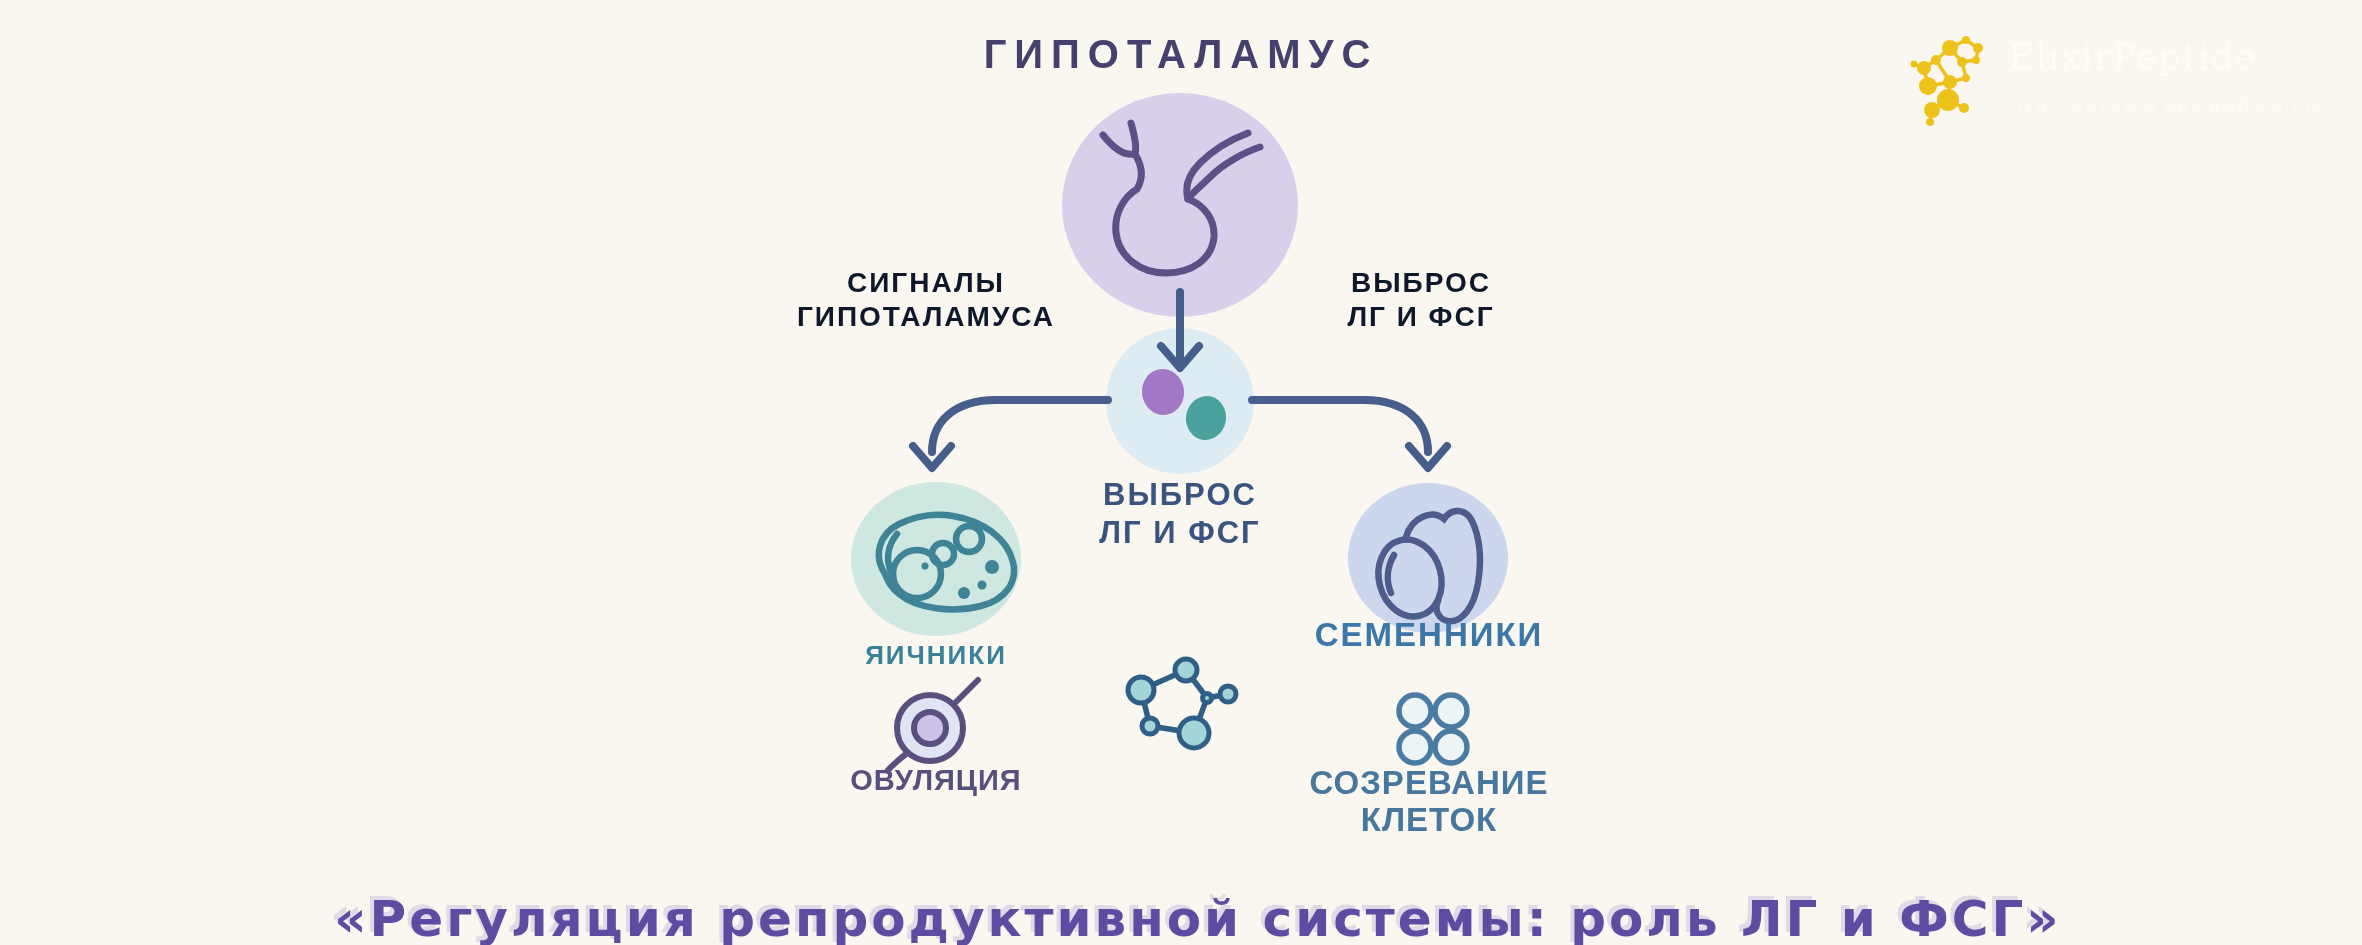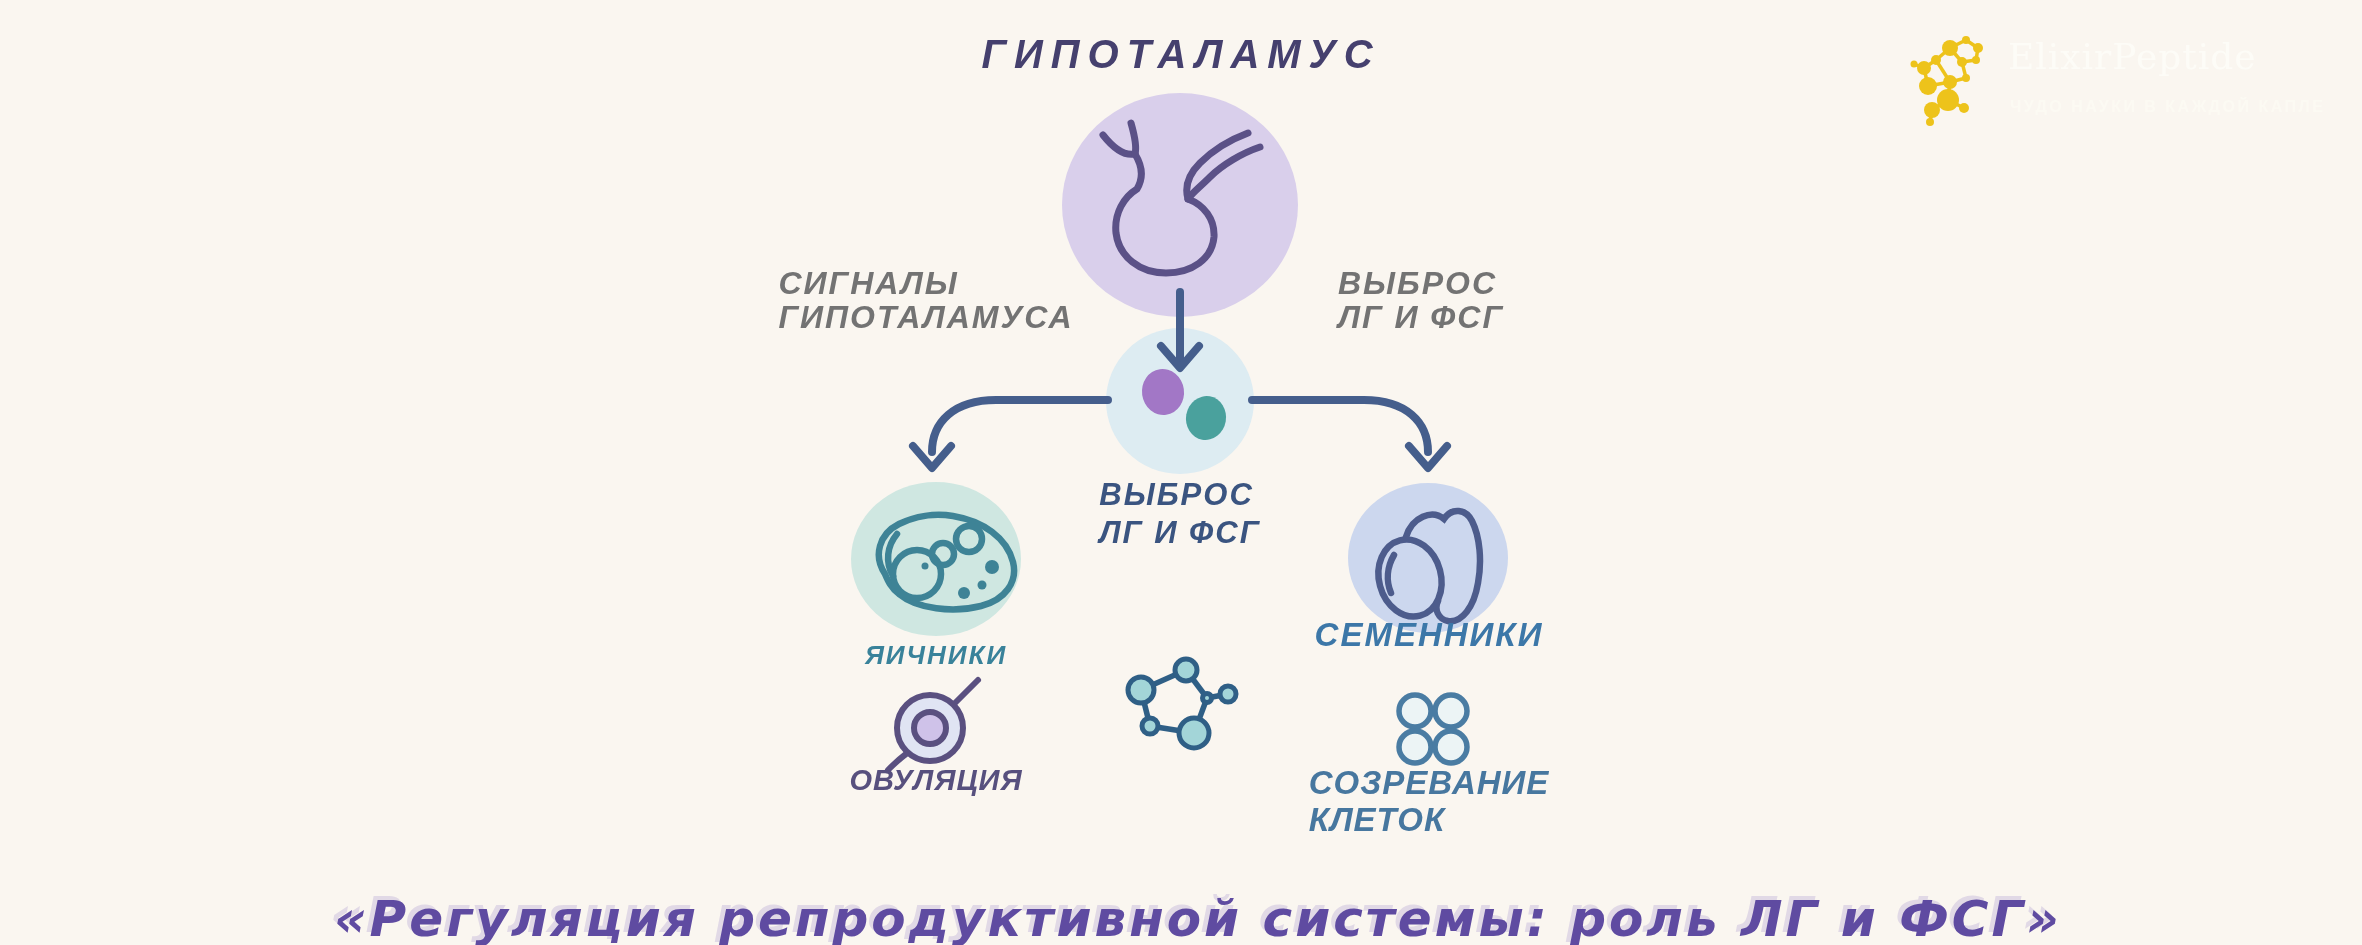--- a/index.html
+++ b/index.html
@@ -4,21 +4,21 @@
 <style>
   html,body{margin:0;padding:0;}
   .canvas{
     position:relative;
     width:2362px;height:945px;
     background:#faf6f0;
     overflow:hidden;
     font-family:"Liberation Sans",sans-serif;
   }
   .abs{position:absolute;}
-  .ctr{transform:translateX(-50%);text-align:left;font-style:italic;}
+  .ctr{transform:translateX(-50%);text-align:center;}
 
   
   .top-title{
     left:1181px;top:32px;
     font-size:40px;font-weight:bold;letter-spacing:8px;
     color:#45406e;white-space:nowrap;
   }
 
   
   .node{border-radius:50%;}
@@ -27,21 +27,21 @@
   .node-ovaries    {left:851px; top:482px;width:170px;height:154px;background:#cfe7e1;}
   .node-testes     {left:1348px;top:483px;width:160px;height:150px;background:#ccd7ee;}
   .node svg{position:absolute;left:0;top:0;}
 
   .dot{position:absolute;border-radius:50%;}
   .dot-lh {left:36px;top:41px;width:42px;height:46px;background:#a277c6;transform:rotate(-8deg);}
   .dot-fsh{left:80px;top:68px;width:40px;height:44px;background:#4aa19d;transform:rotate(10deg);}
 
   
   .lbl{font-weight:bold;white-space:nowrap;}
-  .lbl-signal{font-size:32px;line-height:34px;letter-spacing:2px;color:#737373;}
+  .lbl-signal{font-size:28px;line-height:34px;letter-spacing:2px;color:#0f172a;}
   .lbl-left  {left:926px; top:266px;}
   .lbl-right {left:1421px;top:266px;}
   .lbl-pit   {left:1180px;top:476px;font-size:31px;line-height:38px;letter-spacing:2px;color:#3a5480;}
   .lbl-ovaries{left:936px; top:640px;font-size:26px;letter-spacing:2px;color:#39829a;}
   .lbl-testes {left:1429px;top:616px;font-size:33px;letter-spacing:2px;color:#3c77a8;}
   .lbl-ovulation{left:936px; top:764px;font-size:29px;letter-spacing:1px;color:#57507e;}
   .lbl-synthesis{left:1180px;top:764px;font-size:29px;letter-spacing:1px;color:#4a97a0;}
   .lbl-maturation{left:1429px;top:764px;font-size:33px;line-height:37px;letter-spacing:1px;color:#47779f;}
 
   

